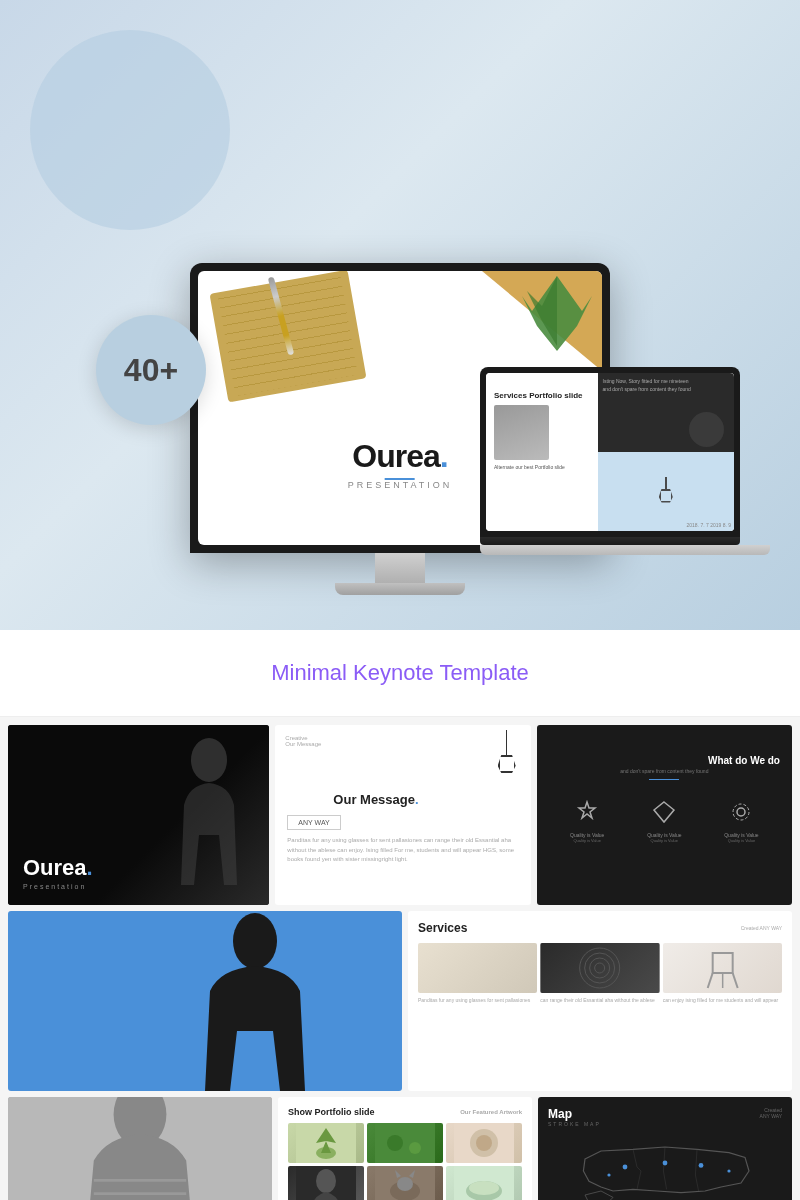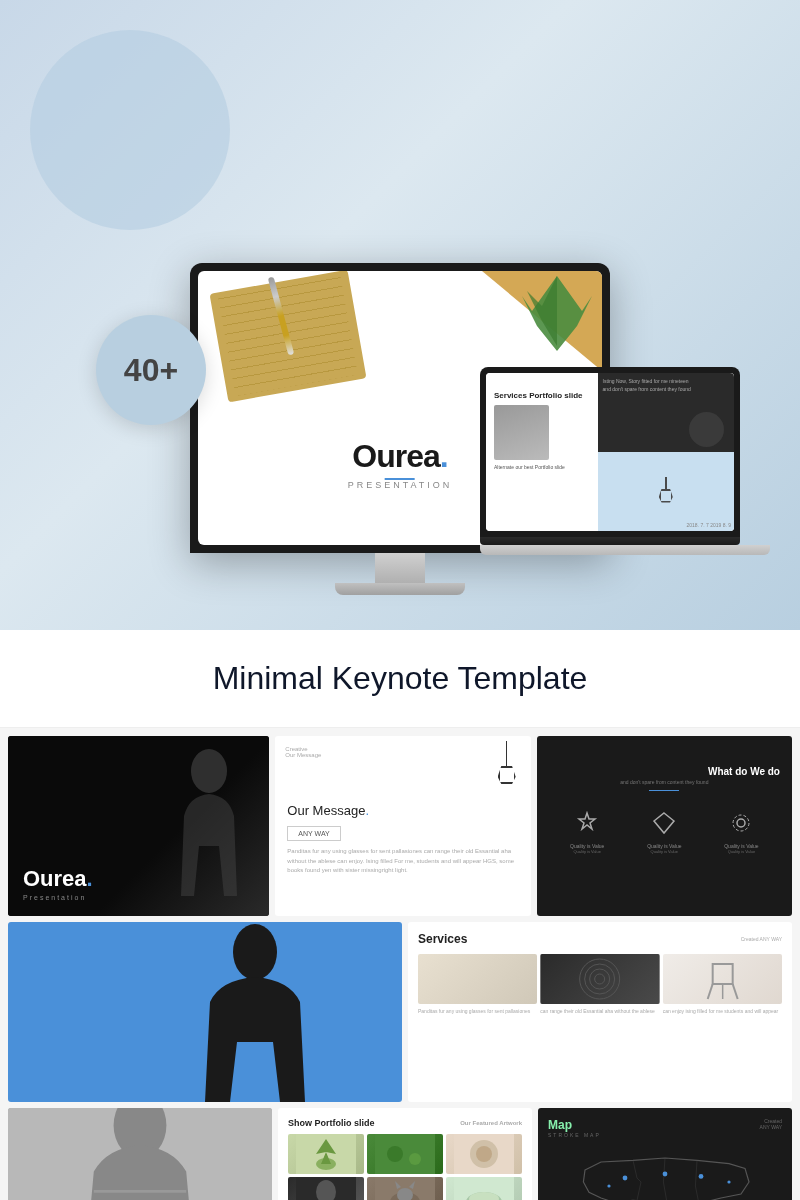--- a/index.html
+++ b/index.html
@@ -334,23 +334,23 @@
     
     .title-section {
       width: 100%;
       background: white;
       padding: 30px 20px;
       text-align: center;
       border-bottom: 1px solid #eee;
     }
 
     .main-title {
-      font-size: 32px;
+      font-size: 22px;
       font-weight: 400;
-      color: #0f172a;
+      color: #8b5cf6;
       letter-spacing: 0;
     }
 
     
     .grid-section {
       width: 100%;
       background: #f5f5f5;
       padding: 8px;
     }
 
@@ -418,23 +418,24 @@
 
     .cell-message-bulb {
       width: 18px;
       height: 18px;
       border: 2px solid #333;
       clip-path: polygon(20% 0%, 80% 0%, 100% 60%, 80% 100%, 20% 100%, 0% 60%);
     }
 
     .cell-message-title {
       font-size: 13px;
-      font-weight: 400;
+      font-weight: 700;
       color: #222;
       margin-top: 55px;
+      margin-left: 46px;
     }
 
     .cell-message-title-blue {
       color: #4a90d9;
     }
 
     .cell-message-btn {
       margin-top: 8px;
       padding: 3px 10px;
       border: 1px solid #ccc;
@@ -687,21 +688,21 @@
     
     .cell-map {
       background: #1a1a1a;
       padding: 10px;
       position: relative;
     }
 
     .cell-map-title {
       font-size: 12px;
       font-weight: 700;
-      color: #86efac;
+      color: #ffffff;
     }
 
     .cell-map-sub {
       font-size: 5px;
       color: #666;
       letter-spacing: 2px;
     }
 
     .cell-map-visual {
       margin-top: 8px;

